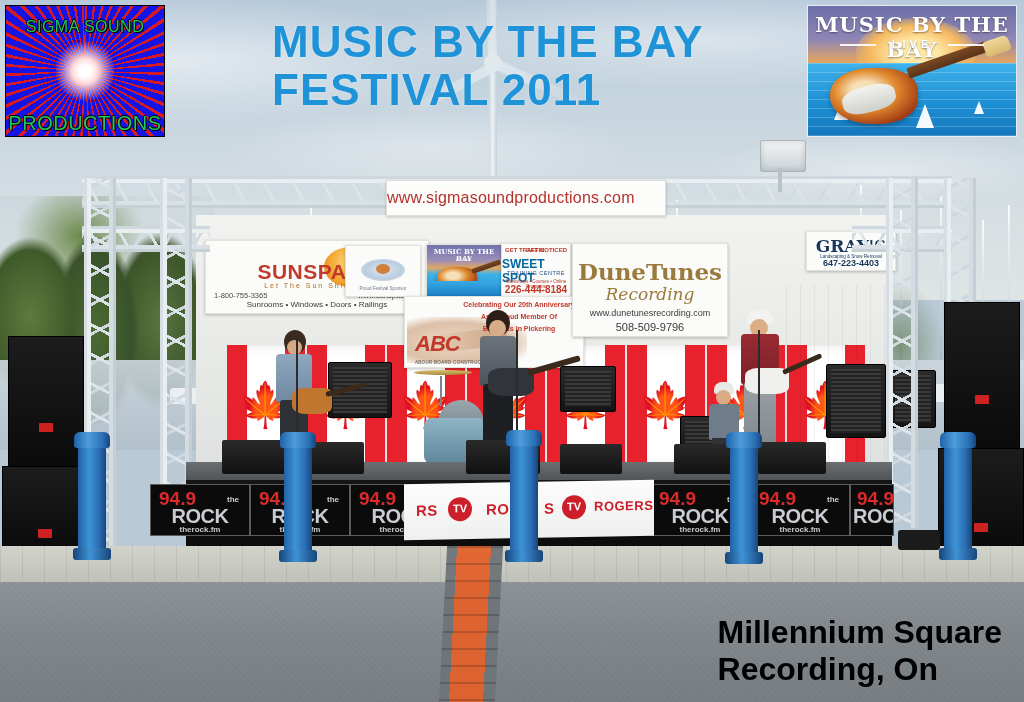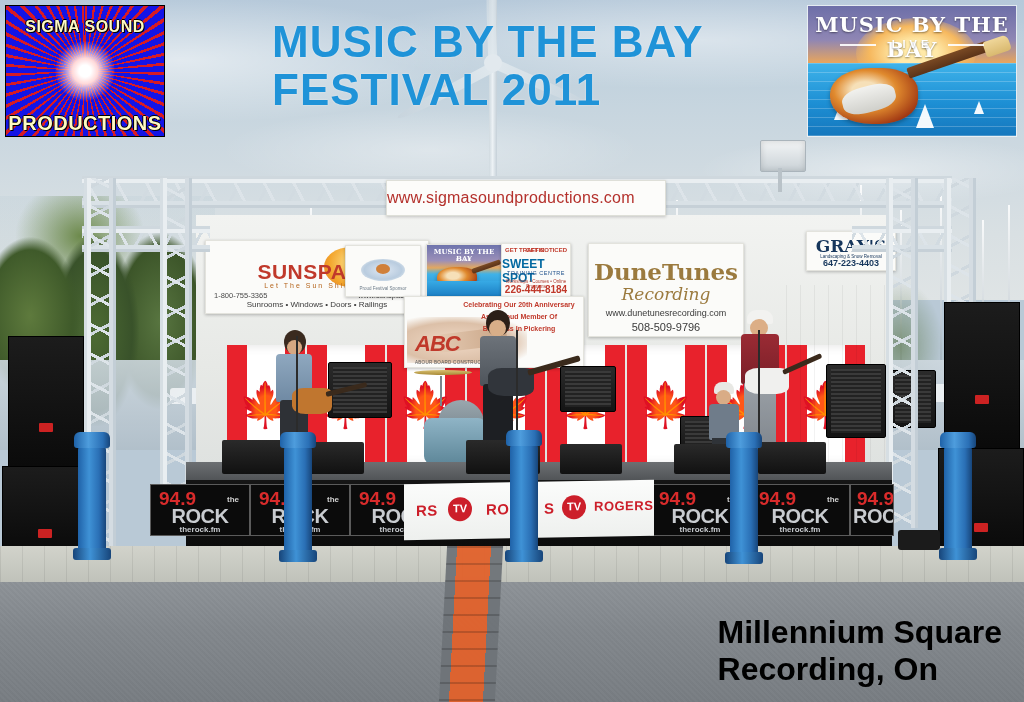--- a/index.html
+++ b/index.html
@@ -122,21 +122,21 @@
   .sigma{position:absolute;left:6px;top:6px;width:158px;height:130px;background:#1414e6;
     box-shadow:0 0 0 1px #000;overflow:hidden;}
   .sigma .burst{position:absolute;left:50%;top:50%;transform:translate(-50%,-50%);
     width:190px;height:170px;
     background:
       repeating-conic-gradient(from 0deg at 50% 50%, #e01b1b 0deg 2.2deg, rgba(20,20,230,0) 2.2deg 7deg);
     opacity:.95;}
   .sigma .core{position:absolute;left:50%;top:50%;transform:translate(-50%,-50%);
     width:60px;height:60px;border-radius:50%;
     background:radial-gradient(circle,#ffffff 0 14%,#ffd9d9 30%,rgba(224,27,27,0) 72%);}
-  .sigma .txt{position:absolute;left:0;right:0;text-align:center;color:#fef9c3;font-weight:bold;
+  .sigma .txt{position:absolute;left:0;right:0;text-align:center;color:#22c55e;font-weight:normal;
     font-size:16px;letter-spacing:.5px;text-shadow:1px 1px 0 #000,-1px 0 0 #000,0 -1px 0 #000;}
   .sigma .t1{top:12px;} .sigma .t2{bottom:1px;font-size:20px;}
   .sigma .mono{position:absolute;left:10px;right:10px;top:42px;height:52px;
     color:#8fe6ef;font-size:52px;font-weight:bold;line-height:52px;text-align:center;
     letter-spacing:-6px;text-shadow:0 0 2px rgba(0,0,0,.4);}
   
   .mbtb{position:absolute;right:8px;top:6px;width:208px;height:130px;overflow:hidden;
     background:linear-gradient(180deg,#6d6fa8 0%,#8f86b4 26%,#e9a65c 44%,#6ec7ef 56%,#2a9fe0 74%,#1f8ed6 100%);
     box-shadow:0 0 0 1px rgba(255,255,255,.6);}
   .mbtb .sun{position:absolute;left:52%;top:36%;transform:translate(-50%,-50%);
@@ -314,21 +314,21 @@
                 background:radial-gradient(ellipse at 40% 55%,#f0d9c6,#dcc0a8 55%,rgba(220,192,168,0) 80%);"></div>
     <div style="position:absolute;left:28px;top:34px;width:74px;height:18px;border-radius:8px;
                 background:linear-gradient(90deg,#e6cdb6,#c8a384);transform:rotate(-7deg);"></div>
     <div style="position:absolute;right:6px;top:4px;width:116px;text-align:center;color:#c0392b;font-size:7px;font-weight:bold;">Celebrating Our 20th Anniversary</div>
     <div style="position:absolute;right:6px;top:16px;width:116px;text-align:center;color:#c0392b;font-size:7px;font-weight:bold;">As A Proud Member Of</div>
     <div style="position:absolute;right:6px;top:28px;width:116px;text-align:center;color:#c0392b;font-size:7px;font-weight:bold;">Business In Pickering</div>
     <div style="position:absolute;left:10px;bottom:10px;color:#c0392b;font-size:22px;font-weight:bold;font-style:italic;letter-spacing:-1px;">ABC</div>
     <div style="position:absolute;left:10px;bottom:2px;color:#555;font-size:4.5px;letter-spacing:.3px;">ABOUR BOARD CONSTRUCTION</div>
   </div>
 
-  <div class="banner" style="left:572px;top:243px;width:154px;height:92px;margin-left:16px;">
+  <div class="banner" style="left:572px;top:243px;width:154px;height:92px;">
     <div style="position:absolute;left:0;right:0;top:14px;text-align:center;color:#9b7a3e;
                 font-family:'DejaVu Serif',serif;font-size:23px;font-weight:bold;">DuneTunes</div>
     <div style="position:absolute;left:0;right:0;top:40px;text-align:center;color:#9b7a3e;
                 font-family:'DejaVu Serif',serif;font-size:17px;font-style:italic;">Recording</div>
     <div style="position:absolute;left:0;right:0;bottom:18px;text-align:center;color:#3a3a3a;font-size:9px;">www.dunetunesrecording.com</div>
     <div style="position:absolute;left:0;right:0;bottom:3px;text-align:center;color:#3a3a3a;font-size:11px;">508-509-9796</div>
   </div>
 
   <div class="banner" style="left:806px;top:203px;width:88px;height:38px;margin-top:28px;">
     <div style="position:absolute;left:0;right:0;top:4px;text-align:center;color:#16365c;

